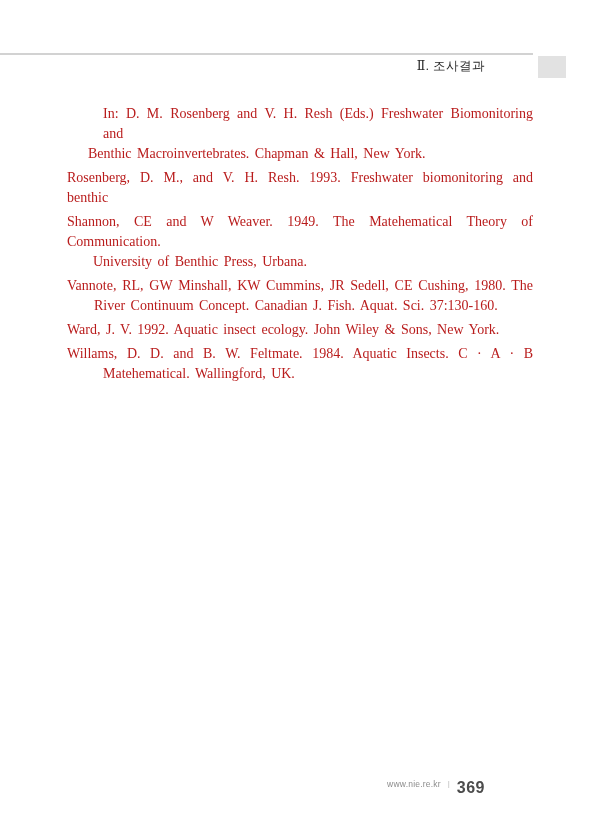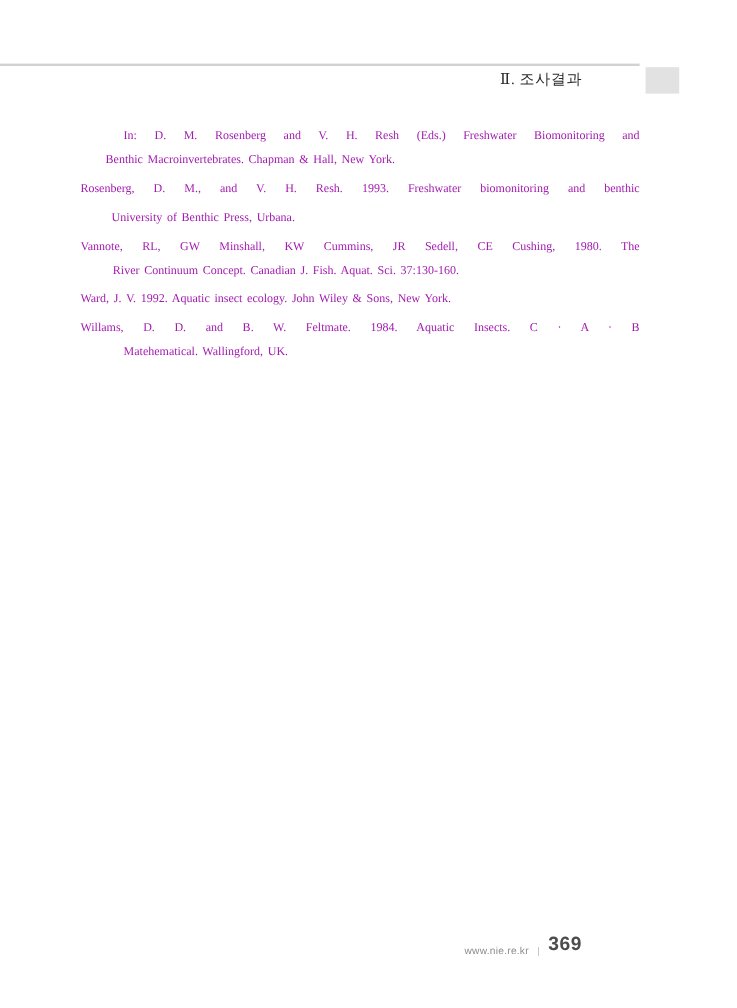--- a/index.html
+++ b/index.html
@@ -40,23 +40,23 @@
     width: 76px;
     height: 22px;
     background: #e2e2e2;
   }
   
   .refs {
     position: absolute;
     top: 104px;
     left: 67px;
     width: 466px;
-    font-size: 10px;
+    font-size: 14px;
     line-height: 20px;
-    color: #a21caf;
+    color: #b91c1c;
     word-spacing: 0.14em;
   }
   .entry {
     margin: 0 0 4px 0;
     padding: 0;
   }
   .rline {
     display: block;
     white-space: nowrap;
   }
@@ -69,21 +69,21 @@
   .ind26 { padding-left: 26px; }
   .ind27 { padding-left: 27px; }
   .ind36 { padding-left: 36px; }
   .just.ind36 { padding-left: 36px; }
   
   .footer {
     position: absolute;
     top: 779px;
     right: 81px;
     display: flex;
-    align-items: flex-end;
+    align-items: flex-start;
     gap: 7px;
   }
   .footer-url {
     font-family: "Liberation Sans", "DejaVu Sans", sans-serif;
     font-size: 8.5px;
     color: #8c8c8c;
     letter-spacing: 0.2px;
   }
   .footer-sep {
     font-family: "Liberation Sans", "DejaVu Sans", sans-serif;
@@ -112,20 +112,21 @@
     <p class="entry">
       <span class="rline just ind36">In: D. M. Rosenberg and V. H. Resh (Eds.) Freshwater Biomonitoring and</span>
       <span class="rline ind21">Benthic Macroinvertebrates. Chapman &amp; Hall, New York.</span>
     </p>
 
     <p class="entry">
       <span class="rline just">Rosenberg, D. M., and V. H. Resh. 1993. Freshwater biomonitoring and benthic</span>
     </p>
 
     <p class="entry">
+      <span class="rline just">Shannon, CE and W Weaver. 1949. The Matehematical Theory of Communication.</span>
       <span class="rline ind26">University of Benthic Press, Urbana.</span>
     </p>
 
     <p class="entry">
       <span class="rline just">Vannote, RL, GW Minshall, KW Cummins, JR Sedell, CE Cushing, 1980. The</span>
       <span class="rline ind27">River Continuum Concept. Canadian J. Fish. Aquat. Sci. 37:130-160.</span>
     </p>
 
     <p class="entry">
       <span class="rline">Ward, J. V. 1992. Aquatic insect ecology. John Wiley &amp; Sons, New York.</span>

